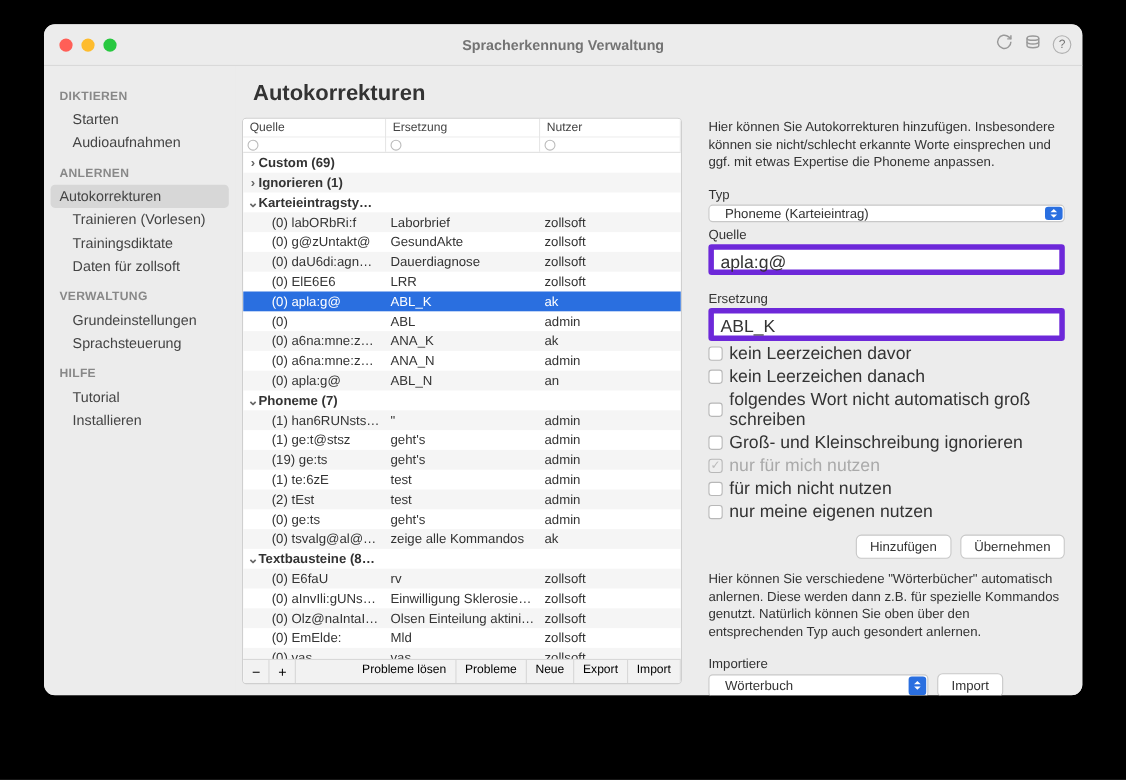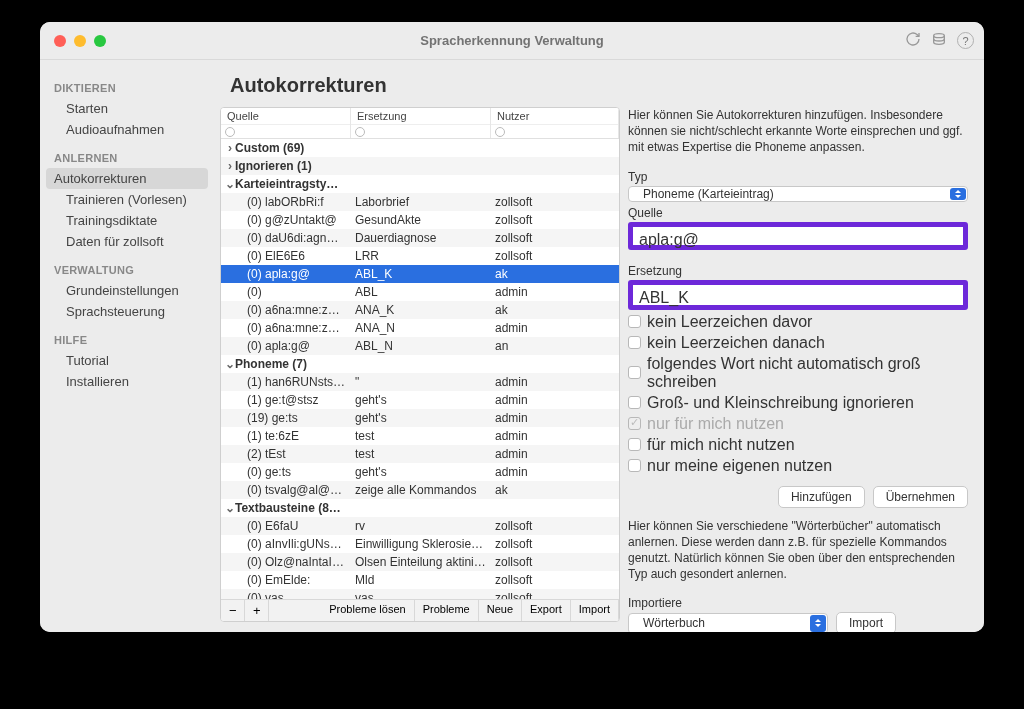--- a/index.html
+++ b/index.html
@@ -22,21 +22,21 @@
   .help { width:17px; height:17px; border:1px solid #b0b0b0; border-radius:50%; font-size:11px; display:flex; align-items:center; justify-content:center; color:#777;}
   .body { flex:1; display:flex; min-height:0; }
   
   .sidebar { width:174px; background:#ececec; padding: 10px 0; font-size:13px; color:#444; overflow:hidden;}
   .sb-group { font-size:11px; color:#888; font-weight:600; padding: 12px 14px 4px; letter-spacing:.3px; }
   .sb-item { padding: 3px 14px; cursor:default;margin-left:12px; }
   .sb-item.sel { background:#d7d7d7; border-radius:4px; margin:0 6px; padding:3px 8px;}
   
   .main { flex:1; background:#ececec; padding: 14px 16px 10px 6px; display:flex; flex-direction:column; min-height:0;}
   h1 { font-size:20px; font-weight:600; color:#333; margin-bottom:10px; padding-left:10px;}
-  .cols { flex:1; display:flex; gap:8px; min-height:0;}
+  .cols { flex:1; display:flex; gap:24px; min-height:0;}
   
   .tablewrap { width:400px; display:flex; flex-direction:column; border:1px solid #cfcfcf; background:#fff; border-radius:4px; overflow:hidden;}
   .thead { display:flex; background:#fff; border-bottom:1px solid #e0e0e0; font-size:11px; color:#444; height:31px;}
   .thead .col { border-right:1px solid #e6e6e6; display:flex; flex-direction:column; justify-content:space-between;}
   .thead .hdr { padding:2px 6px 0; font-weight:400;}
   .thead .srch { height:14px; border-top:1px solid #eee; position:relative;}
   .thead .srch::before { content:""; position:absolute; left:4px; top:2px; width:8px; height:8px; border:1px solid #bbb; border-radius:50%;}
   .col.c1{width:130px;} .col.c2{width:140px;} .col.c3{flex:1;}
   .tbody { flex:1; overflow:hidden; font-size:12px; color:#333;}
   .row { display:flex; height:18px; align-items:center; }

